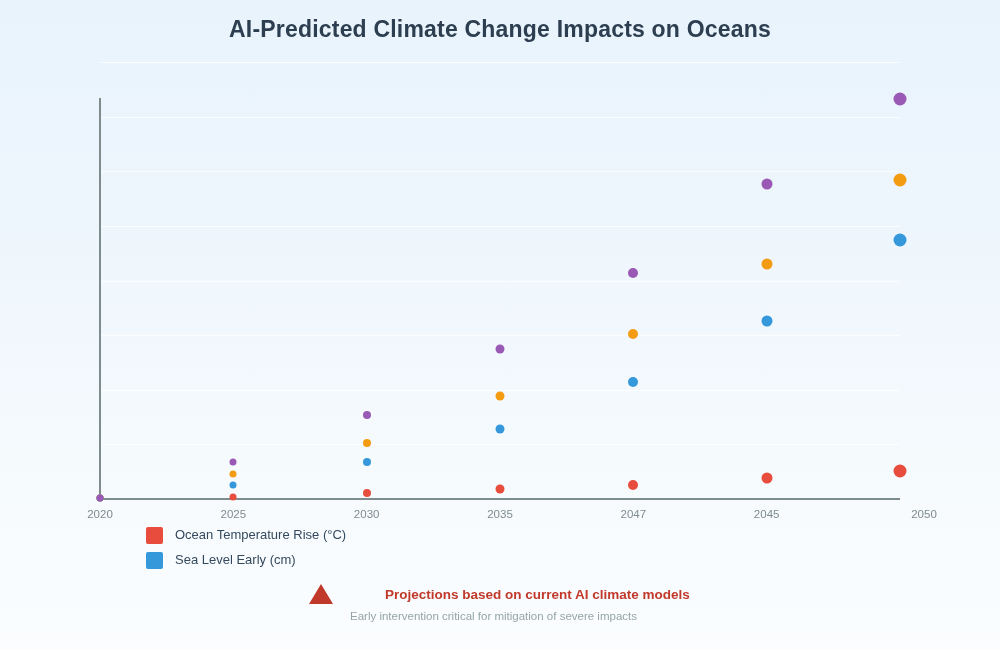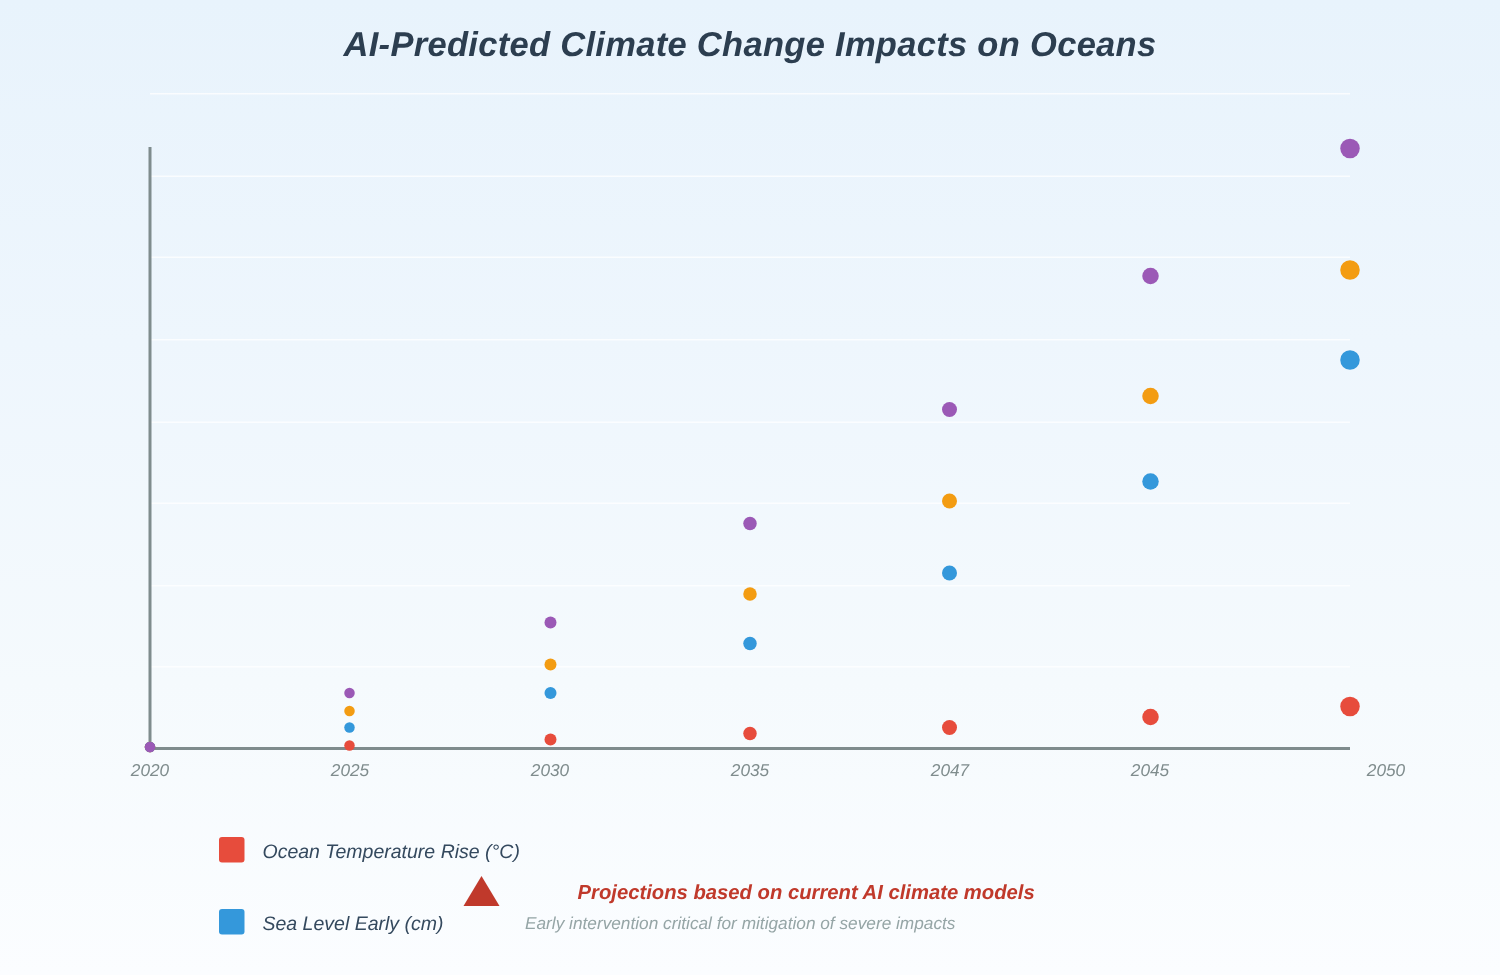--- a/index.html
+++ b/index.html
@@ -11,21 +11,20 @@
     height: 650px;
     overflow: hidden;
     font-family: "Liberation Sans", sans-serif;
     background: #eaf4fb;
   }
   #figure {
     position: relative;
     width: 1000px;
     height: 650px;
     background: linear-gradient(to bottom, #e8f3fc 0%, #eef6fd 35%, #f5fafd 70%, #fbfdff 100%);
-    font-style: italic;
   }
   #chart-title {
     position: absolute;
     left: 0;
     top: 16px;
     width: 1000px;
     text-align: center;
     font-size: 23px;
     font-weight: bold;
     color: #2c3e50;
@@ -76,23 +75,22 @@
     white-space: nowrap;
   }
   
   #legend {
     position: absolute;
     left: 146px;
     top: 527px;
   }
   .legend-row {
     display: flex;
-    align-items: flex-end;
+    align-items: flex-start;
     height: 25px;
-    margin-top: 23px;
   }
   .legend-swatch {
     width: 17px;
     height: 17px;
     border-radius: 2px;
     margin-right: 12px;
     flex: 0 0 auto;
   }
   .legend-label {
     font-size: 13px;

